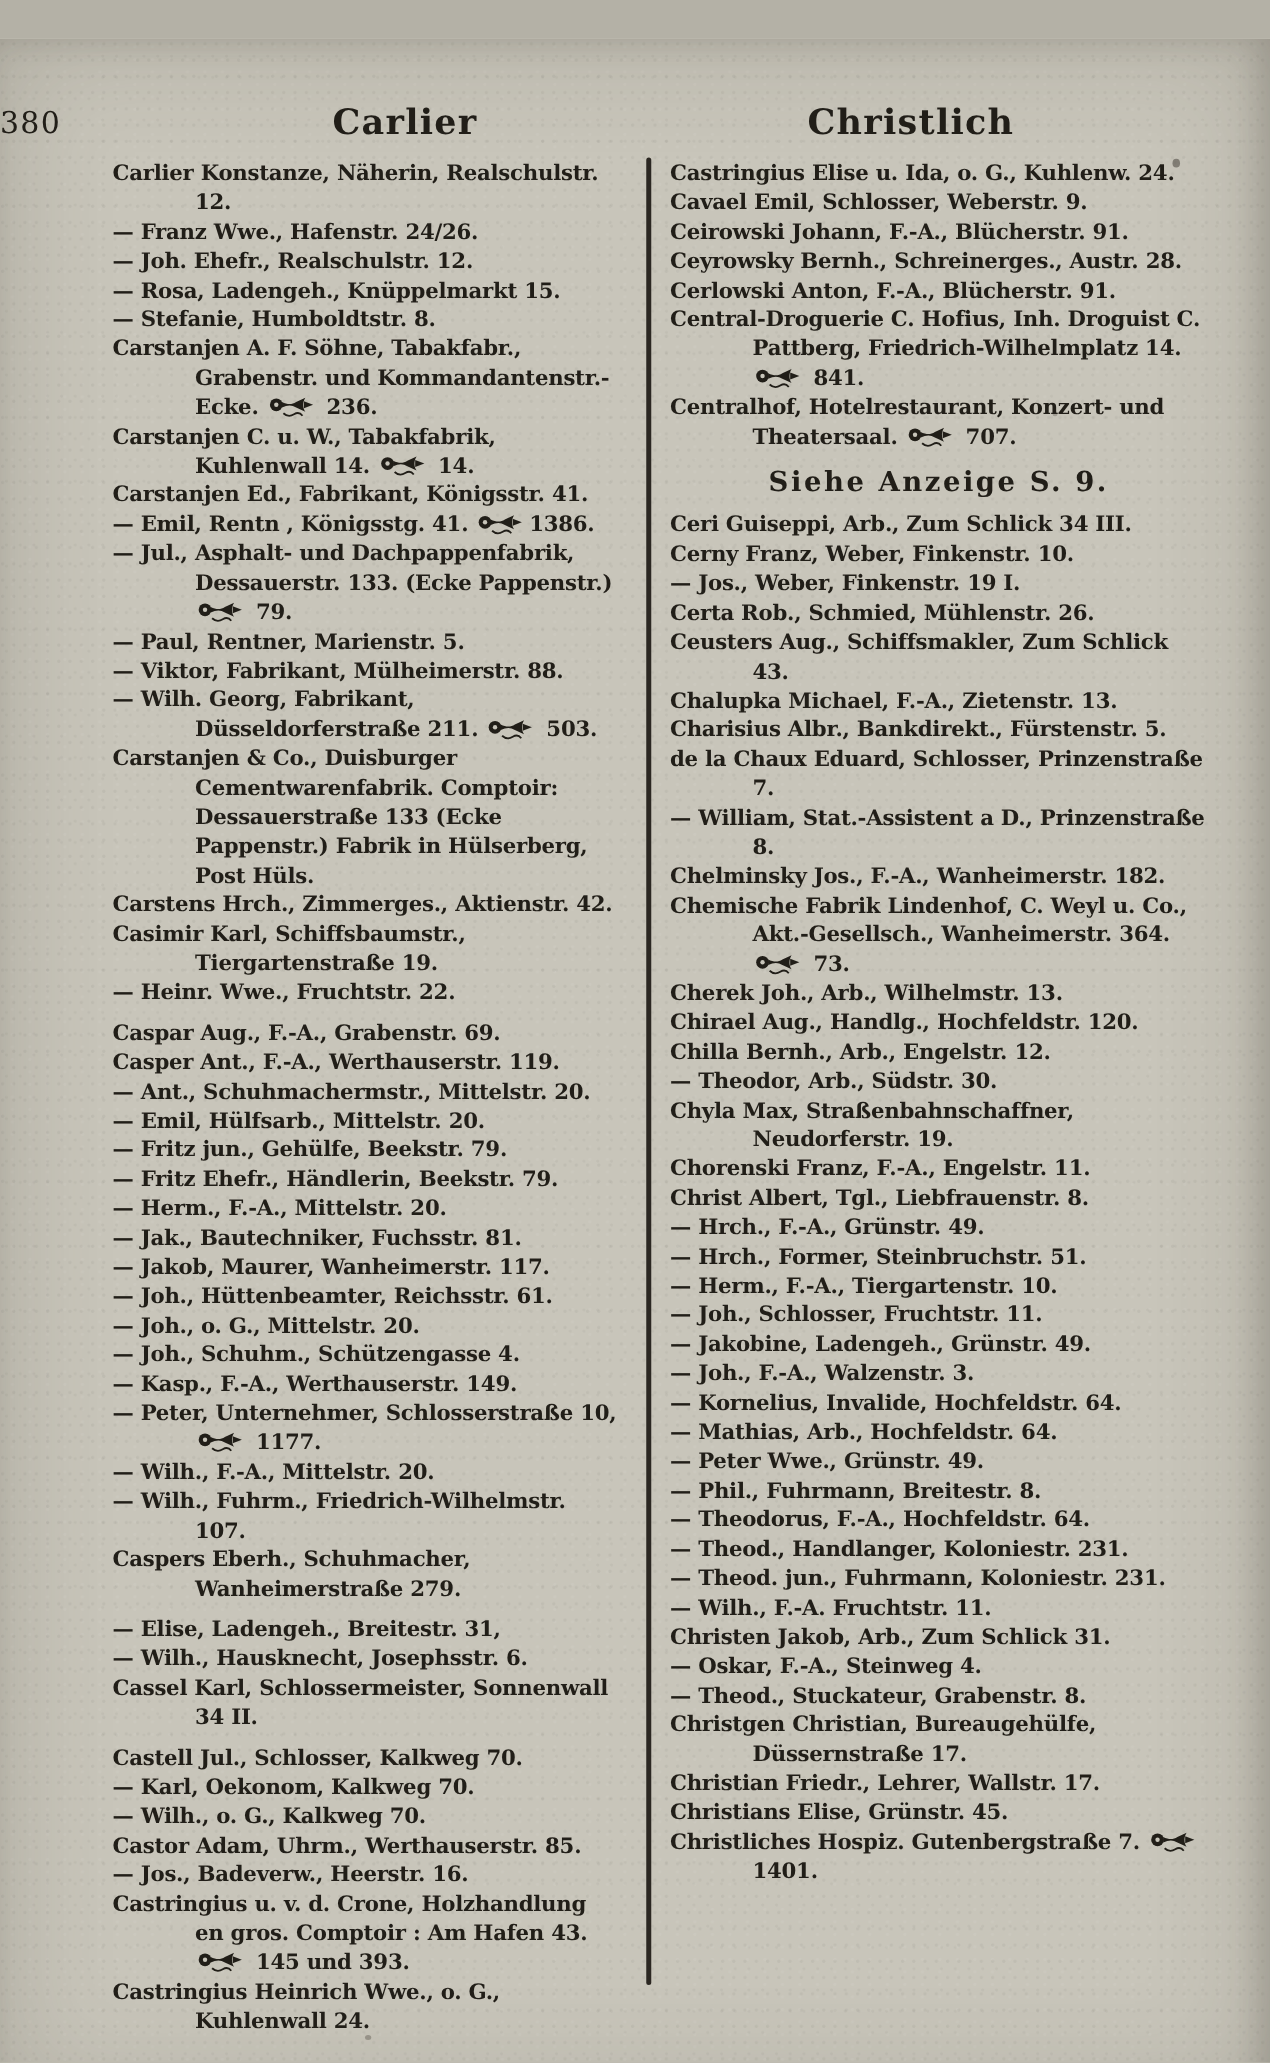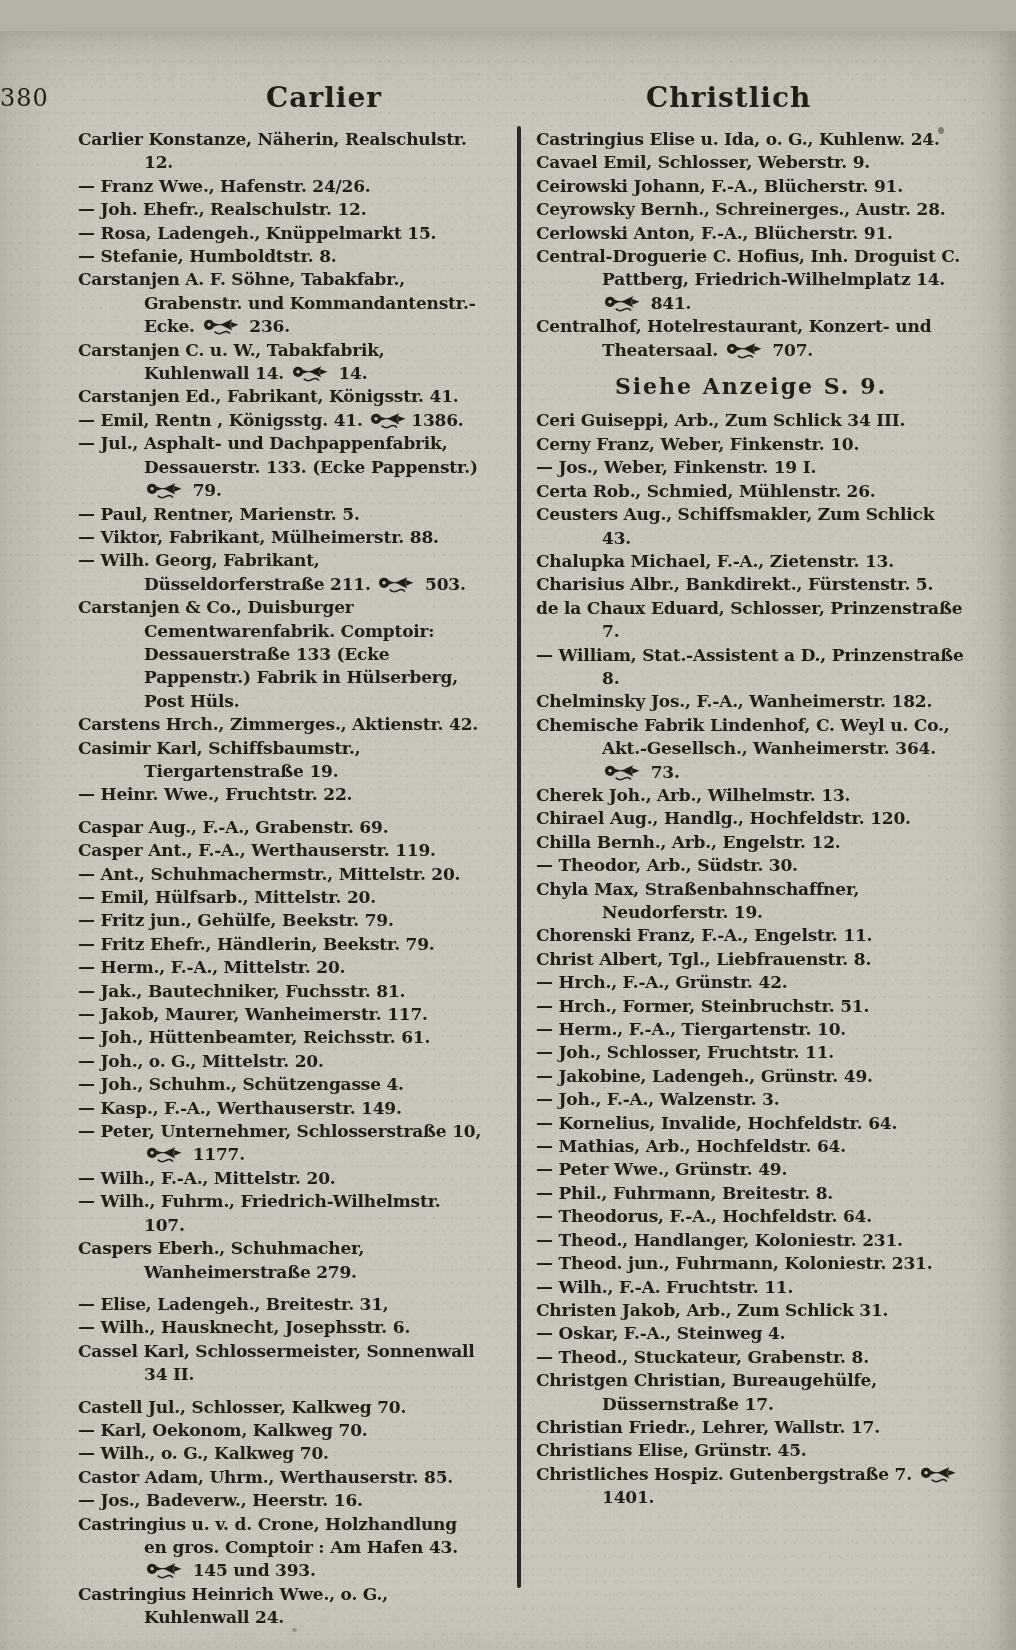--- a/index.html
+++ b/index.html
@@ -30,21 +30,21 @@
     font-size:24px;font-weight:400;letter-spacing:1px;
   }
   .divider{
     position:absolute;top:95px;left:517px;width:4px;height:1462px;
     background:#2b2722;border-radius:2px;
   }
   .col{
     position:absolute;top:97px;font-size:17px;font-weight:700;
     line-height:23.4px;letter-spacing:-0.2px;
   }
-  .col-left{left:78px;width:406px;}
+  .col-left{left:90px;width:406px;}
   .col-right{left:536px;width:430px;}
   .entry{padding-left:66px;text-indent:-66px;}
   .entry.gap{margin-top:9px;}
   .entry.notice{
     padding-left:0;text-indent:0;text-align:center;
     font-size:22px;letter-spacing:2px;margin:13px 0 11px;
   }
   .phone{
     display:inline-block;width:37px;height:17px;vertical-align:-3px;
     margin:0 4px 0 2px;fill:#211e18;color:#211e18;
@@ -191,21 +191,21 @@
       <path d="M49 7 L62 12 L49 17 Z"></path>
       <path d="M20 24 q7 6.5 15 1.5 q7 -4.5 12 2" fill="none" stroke="currentColor" stroke-width="2.6"></path>
     </svg> 73.</div>
       <div class="entry name">Cherek Joh., Arb., Wilhelmstr. 13.</div>
       <div class="entry name">Chirael Aug., Handlg., Hochfeldstr. 120.</div>
       <div class="entry name">Chilla Bernh., Arb., Engelstr. 12.</div>
       <div class="entry dash">— Theodor, Arb., Südstr. 30.</div>
       <div class="entry name">Chyla Max, Straßenbahnschaffner, Neudorferstr. 19.</div>
       <div class="entry name">Chorenski Franz, F.-A., Engelstr. 11.</div>
       <div class="entry name">Christ Albert, Tgl., Liebfrauenstr. 8.</div>
-      <div class="entry dash">— Hrch., F.-A., Grünstr. 42.</div>
+      <div class="entry dash">— Hrch., F.-A., Grünstr. 49.</div>
       <div class="entry dash">— Hrch., Former, Steinbruchstr. 51.</div>
       <div class="entry dash">— Herm., F.-A., Tiergartenstr. 10.</div>
       <div class="entry dash">— Joh., Schlosser, Fruchtstr. 11.</div>
       <div class="entry dash">— Jakobine, Ladengeh., Grünstr. 49.</div>
       <div class="entry dash">— Joh., F.-A., Walzenstr. 3.</div>
       <div class="entry dash">— Kornelius, Invalide, Hochfeldstr. 64.</div>
       <div class="entry dash">— Mathias, Arb., Hochfeldstr. 64.</div>
       <div class="entry dash">— Peter Wwe., Grünstr. 49.</div>
       <div class="entry dash">— Phil., Fuhrmann, Breitestr. 8.</div>
       <div class="entry dash">— Theodorus, F.-A., Hochfeldstr. 64.</div>

